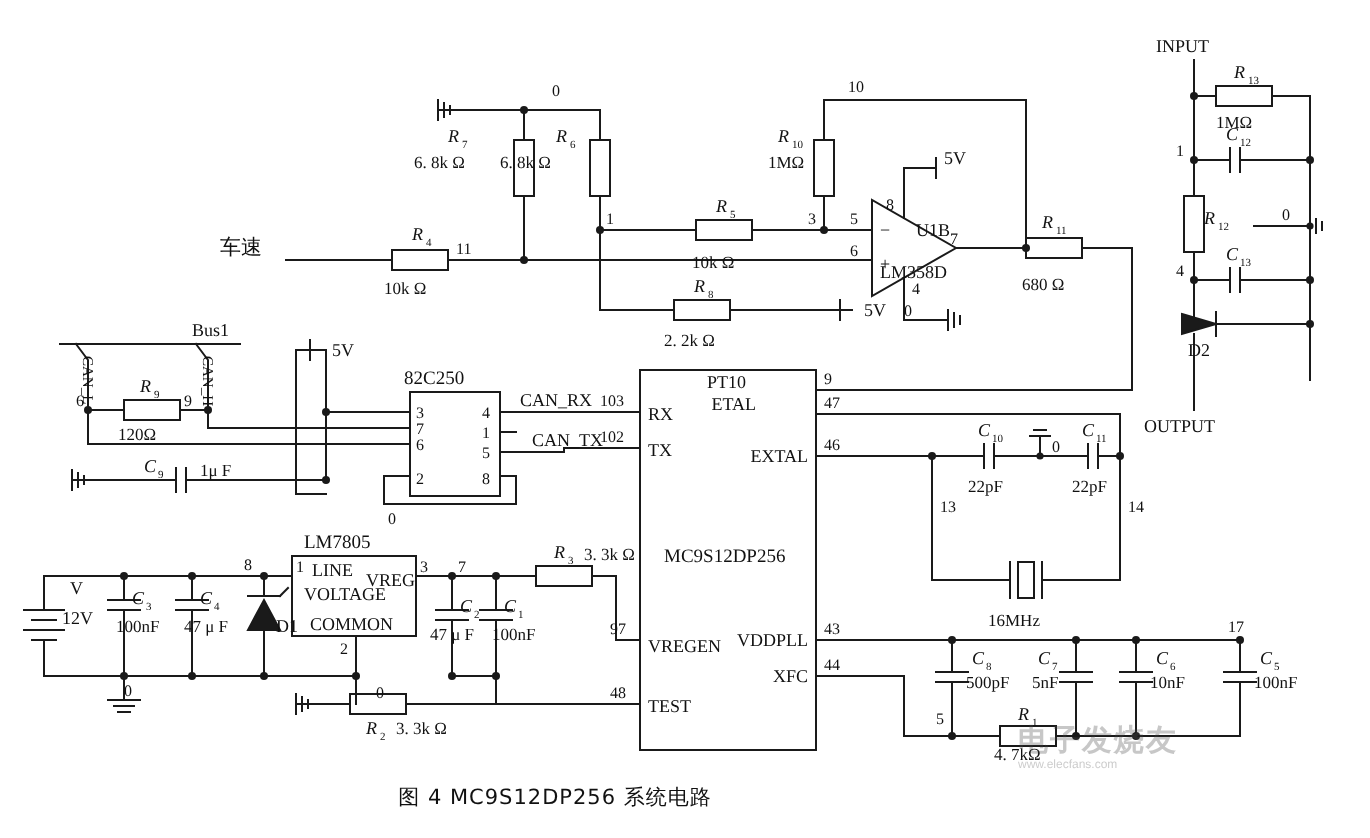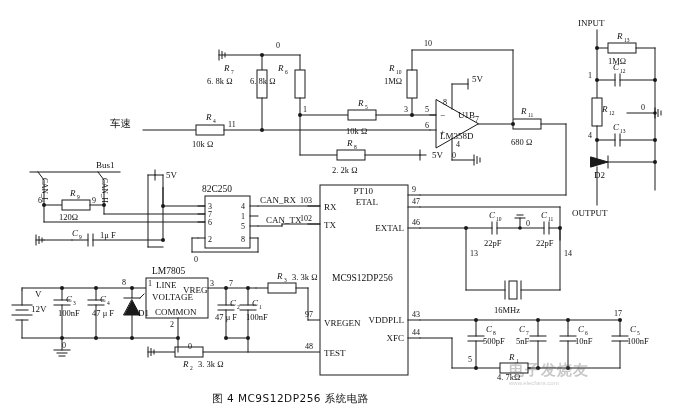--- a/index.html
+++ b/index.html
@@ -14,21 +14,21 @@
   .pin{font-size:8px;}
   .node{font-size:8px;}
   .ic{font-size:9px;}
   .icbig{font-size:9.5px;}
   .cap-cn{font-size:10.5px;font-family:"DejaVu Sans",sans-serif;}
   .sub{font-size:5.5px;}
   .ital{font-style:italic;}
   .vert{writing-mode:vertical-rl;}
   .caption{position:absolute;left:0;top:392px;width:555px;text-align:center;
            font-size:10.5px;font-family:"DejaVu Sans",sans-serif;color:#111;
-           letter-spacing:.5px;padding-left:13px;}
+           letter-spacing:.5px;}
   .wm{position:absolute;right:6px;bottom:24px;width:170px;height:34px;
       opacity:.30;pointer-events:none;margin-top:12px;}
   .wm-txt{font-family:"DejaVu Sans",sans-serif;font-size:15px;color:#4a4a4a;
           font-weight:bold;letter-spacing:1px;}
   .wm-sub{font-family:"Liberation Sans",sans-serif;font-size:6px;color:#555;}
 </style>
 </head>
 <body>
 
 <div id="sheet">

